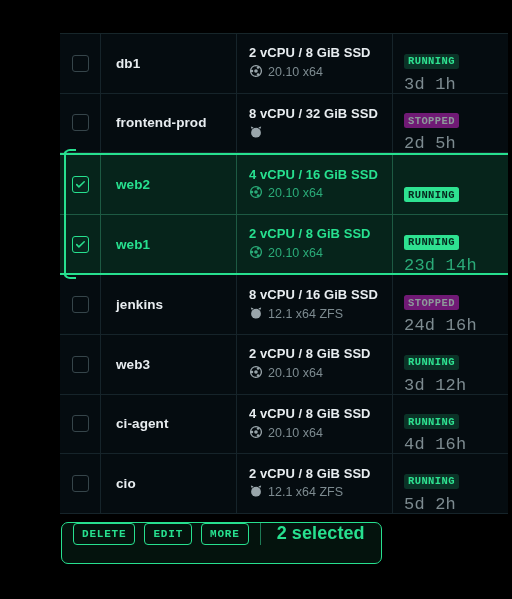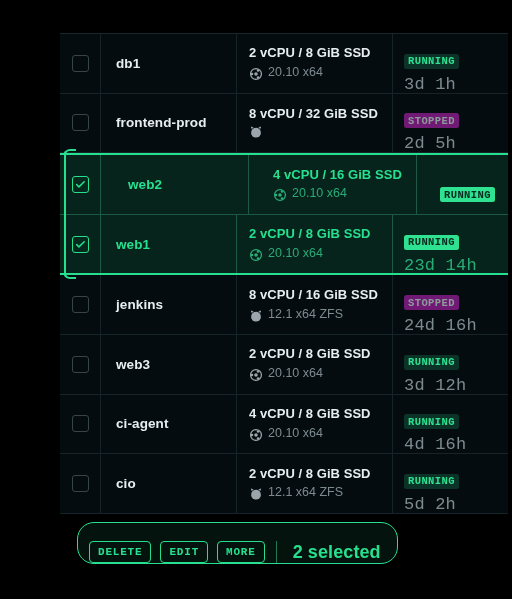--- a/index.html
+++ b/index.html
@@ -30,21 +30,21 @@
     display: flex;
     align-items: stretch;
     height: 58.6px;
     background: #050c10;
     border-bottom: 1px solid #16242a;
   }
   .vm-row.selected {
     background: #06241b;
     border-bottom: 1px solid #1d5a43;
   }
-  .vm-row.sel-first { border-top: 2px solid #27e08f; gap: 12px; }
+  .vm-row.sel-first { border-top: 2px solid #27e08f; }
   .vm-row.sel-last  { border-bottom: 2px solid #27e08f; }
 
   
   #sel-group-edge {
     position: absolute;
     left: 64px;
     width: 2px;
     background: #27e08f;
     border-radius: 6px 0 0 6px;
     pointer-events: none;
@@ -134,21 +134,21 @@
     font-size: 13px;
     font-weight: bold;
     color: #e8edf0;
     letter-spacing: .05px;
     line-height: 1.3;
   }
   .selected .spec-line { color: #27e08f; }
 
   .os-line {
     display: flex;
-    align-items: flex-end;
+    align-items: flex-start;
     gap: 5px;
     font-size: 12.5px;
     color: #7d8b90;
     line-height: 1.35;
     margin-top: 2px;
   }
   .selected .os-line { color: #2aab78; }
 
   .os-icon { width: 14px; height: 14px; flex: none; display: block; }
   .os-icon .fill-main { fill: #9aa6ab; }
@@ -178,26 +178,25 @@
   }
   .selected .uptime { color: #2aab78; }
 
   
   #action-bar {
     position: absolute;
     left: 61px;
     top: 522px;
     height: 42px;
     display: flex;
-    align-items: flex-end;
+    align-items: flex-start;
     border: 1.5px solid #27e08f;
-    border-radius: 17px;
+    border-radius: 7px;
     background: #04130d;
     box-sizing: border-box;
-    margin-left: 16px;
   }
   .bar-buttons {
     display: flex;
     align-items: center;
     gap: 9px;
     padding: 0 11px;
     border-right: 1.5px solid #1d7a55;
   }
   .bar-btn {
     font-family: "Liberation Mono", monospace;

